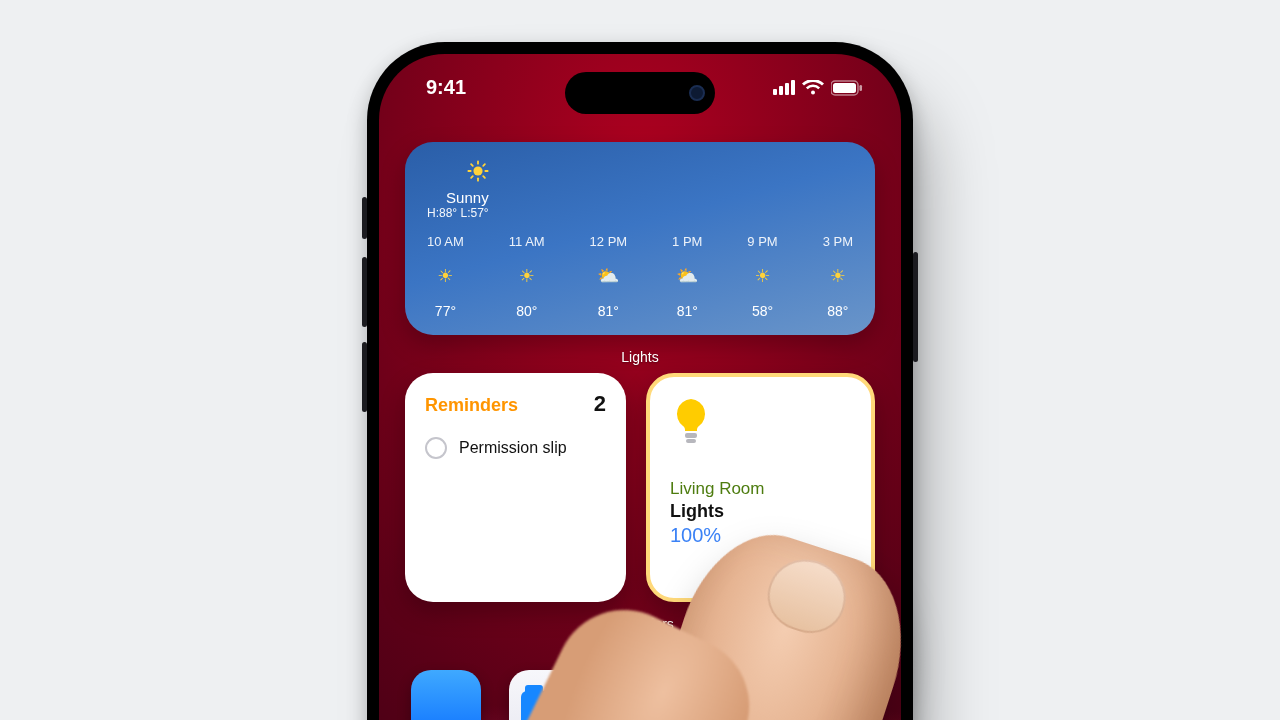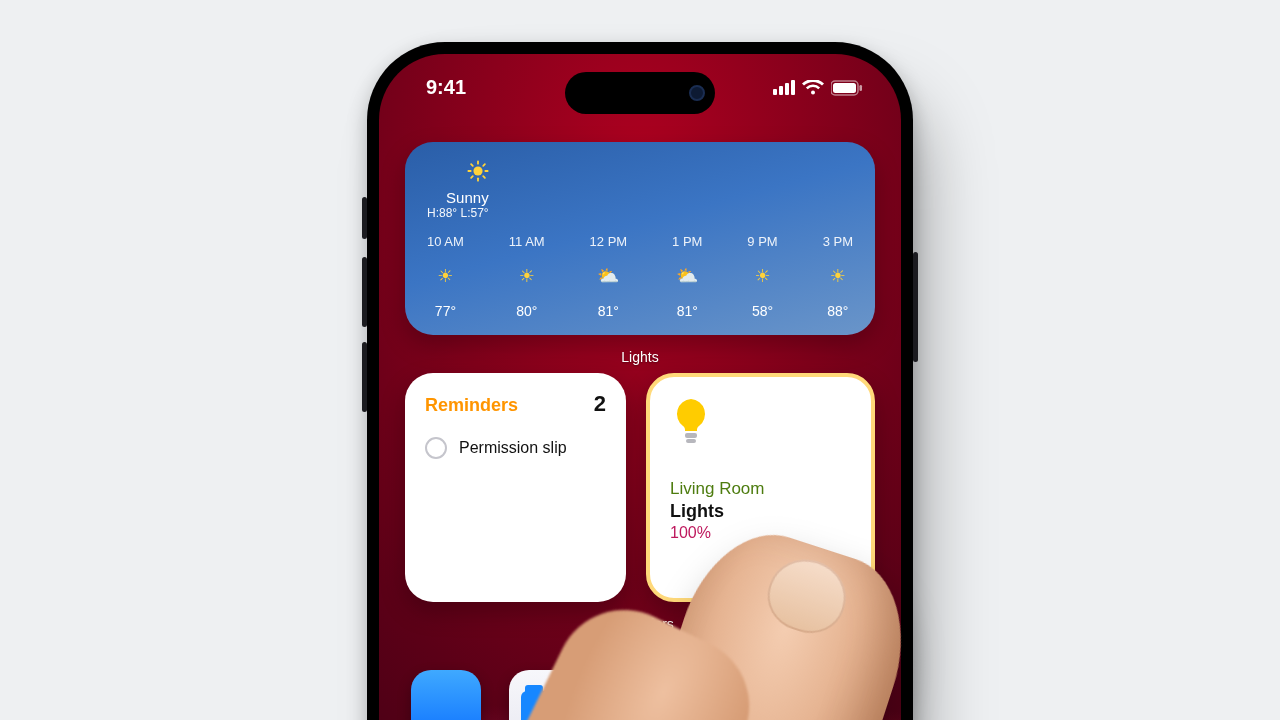--- a/index.html
+++ b/index.html
@@ -104,21 +104,21 @@
   .rem-item { display:flex; align-items:center; gap:12px; padding:8px 0; }
   .rem-item + .rem-item { border-top:4px solid #0f172a; }
   .rem-circle { width:22px; height:22px; border:2px solid #c5c5cc; border-radius:50%; flex:none; }
   .rem-item span { font-size:16px; }
 
   
   .homekit { background:#fff; border:4px solid #ffd97a; }
   .bulb { color:#ffcc00; margin:4px 0 28px 2px; }
   .hk-room { color:#4d7c0f; font-size:17px; }
   .hk-name { font-weight:700; font-size:18px; margin-top:2px; }
-  .hk-pct  { color:#be185d; font-size:16px; margin-top:2px; }
+  .hk-pct  { color:#3b82f6; font-size:20px; margin-top:2px; }
 
   
   .dock-row { display:flex; gap:28px; margin-top:30px; padding-left:6px; }
   .app-ico { width:76px; height:76px; border-radius:20px; box-shadow:0 6px 14px rgba(0,0,0,.3); display:flex; align-items:center; justify-content:center; }
   .app-ico.blue  { background:linear-gradient(180deg,#3fa9ff,#0a6dff); }
   .app-ico.files { background:linear-gradient(180deg,#f7f7fb,#e9e9f1); }
   .app-ico.cam   { background:linear-gradient(180deg,#e8e8ee,#cfcfd8); }
   .folder-glyph{ width:48px;height:34px;background:#1787ff;border-radius:6px;position:relative; }
   .folder-glyph::before{content:"";position:absolute;top:-6px;left:4px;width:18px;height:8px;background:#1787ff;border-radius:3px 3px 0 0;}
   .cam-glyph{ width:46px;height:36px;background:#2a2a2e;border-radius:10px;position:relative; }

